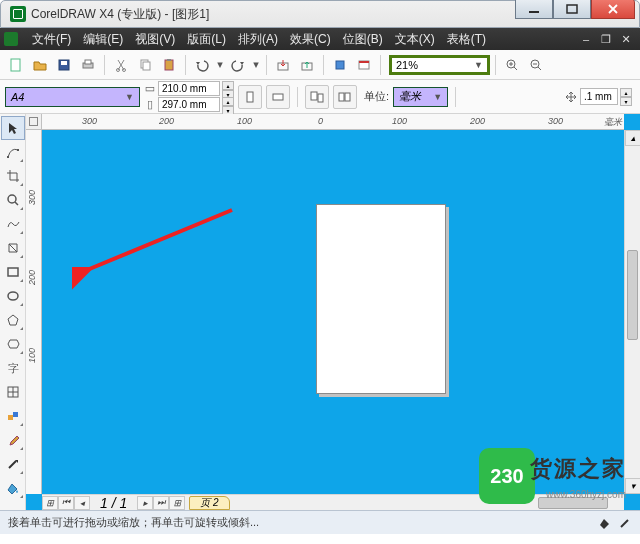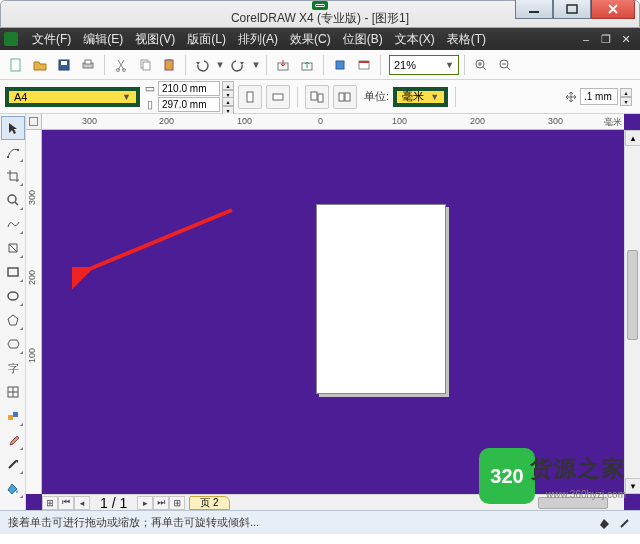--- a/index.html
+++ b/index.html
@@ -1,59 +1,59 @@
 <!DOCTYPE html>
 <html><head>
 <meta charset="utf-8">
 <style>
 * { margin: 0; padding: 0; box-sizing: border-box; font-family: "Microsoft YaHei", SimSun, sans-serif; font-size: 11px; }
 body { background: #fff; width: 640px; height: 544px; overflow: hidden; position: relative; }
 
-.titlebar { height: 28px; background: linear-gradient(#f0f0f0,#e6e6e6); border: 1px solid #9aa6b3; border-radius: 5px 5px 0 0; display: flex; align-items: center; padding: 0 4px; position: relative; flex-direction: column; }
+.titlebar { height: 28px; background: linear-gradient(#f0f0f0,#e6e6e6); border: 1px solid #9aa6b3; border-radius: 5px 5px 0 0; display: flex; align-items: center; padding: 0 4px; position: relative; }
 .titlebar .logo { width: 16px; height: 16px; margin: 0 5px; background: #0a7a2a; border-radius: 2px; position: relative; }
 .titlebar .logo::after { content:""; position:absolute; inset:3px; border:1px solid #fff; border-radius:1px; }
 .titlebar .title-txt { color: #333; font-size: 12px; }
 .win-btns { position: absolute; right: 4px; top: -2px; display: flex; gap: 0; }
 .win-btn { width: 38px; height: 20px; border: 1px solid #6c7a89; border-top: none; background: linear-gradient(#e9eef3,#c8d4df); display:flex; align-items:center; justify-content:center; color:#2a2a2a; }
 .win-btn.close { background: linear-gradient(#f07a6e,#d94a3e); border-color:#a5382f; color:#fff; border-radius: 0 4px 0 0; width: 44px; }
 .win-btn svg { width: 12px; height: 10px; }
 
 .menubar { background: linear-gradient(#3a3a3a,#2b2b2b); height: 22px; display:flex; align-items:center; padding: 0 4px; color:#e8e8e8; }
 .menubar .mlogo { width:14px; height:14px; margin-right:8px; background:#1c7a2c; border-radius:2px; }
 .menubar .mitem { padding: 2px 6px; font-size: 12px; cursor:default; }
 .menubar .doc-ctrl { margin-left:auto; display:flex; gap:4px; padding-right:2px; }
 .menubar .dc-btn { width:16px; height:14px; display:flex; align-items:center; justify-content:center; color:#ddd; }
 
 .toolbar { background:#fafafa; border-bottom:1px solid #d4d4d4; height: 30px; display:flex; align-items:center; padding: 0 5px; gap:2px; }
 .tbtn { width:22px; height:22px; display:flex; align-items:center; justify-content:center; border:1px solid transparent; border-radius:2px; color:#555; }
 .tsep { width:1px; height:20px; background:#d0d0d0; margin:0 3px; }
-.zoom-box { border:1px solid #4d7c0f; height:20px; width:70px; display:flex; align-items:center; padding:0 4px; background:#fff; margin-left:3px; }
+.zoom-box { border:3px solid #4d7c0f; height:20px; width:101px; display:flex; align-items:center; padding:0 4px; background:#fff; margin-left:3px; }
 .zoom-box .arr { margin-left:auto; font-size:9px; color:#555; }
 
 .proprow { background:#fafafa; border-bottom:1px solid #d4d4d4; height: 34px; display:flex; align-items:center; padding:0 5px; gap:4px; }
-.combo { border:4px solid #14532d; height:20px; background:#fde047; display:flex; align-items:center; padding:0 5px; }
+.combo { border:1px solid #14532d; height:20px; background:#c4b5fd; display:flex; align-items:center; padding:0 5px;font-style:italic; }
 .combo .arr { margin-left:6px; font-size:9px; color:#555; }
 .dim-group { display:flex; flex-direction:column; gap:1px; }
 .dim-line { display:flex; align-items:center; gap:2px; }
 .dim-line .icn { width:12px; display:flex; justify-content:center; color:#666; }
 .dim-field { border:1px solid #b8b8b8; height:15px; width:62px; background:#fff; padding:0 3px; font-size:10px; display:flex; align-items:center; }
 .spin { width:12px; height:15px; display:flex; flex-direction:column; }
 .spin .s { flex:1; border:1px solid #b8b8b8; background:#eee; font-size:6px; display:flex; align-items:center; justify-content:center; }
 .pbtn { width:24px; height:24px; border:1px solid #c8c8c8; background:#f4f4f4; border-radius:2px; display:flex; align-items:center; justify-content:center; color:#555; }
 .unit-lbl { font-size:11px; color:#333; margin-left:3px; }
 .nudge-box { display:flex; align-items:center; gap:2px; margin-left:auto; margin-right:3px; }
 .nudge-field { border:1px solid #b8b8b8; height:17px; width:38px; background:#fff; font-size:10px; display:flex; align-items:center; padding:0 3px; }
 
 .work { position:relative; background:#f5f5f5; height: 396px; display:flex; }
 .toolbox { width:26px; background:#f5f5f5; border-right:1px solid #d8d8d8; display:flex; flex-direction:column; padding-top:2px; }
 .tool { width:24px; height:24px; margin:0 auto; display:flex; align-items:center; justify-content:center; border:1px solid transparent; color:#555; position:relative; }
 .tool.active { border:1px solid #8fa8c8; background:#dce8f5; }
 .tool .fly { position:absolute; right:1px; bottom:1px; width:0; height:0; border-right:3px solid #777; border-top:3px solid transparent; }
 
-.canvas-wrap { flex:1; position:relative; background:#4c1d95; overflow:hidden; }
+.canvas-wrap { flex:1; position:relative; background:#0ea5e9; overflow:hidden;font-style:italic; }
 .ruler-h { position:absolute; left:16px; right:16px; top:0; height:16px; background:#f8f8f8; border-bottom:1px solid #c0c0c0; }
 .ruler-h .tick { position:absolute; top:2px; font-size:9px; color:#555; }
 .ruler-h .unit { position:absolute; right:2px; top:2px; font-size:9px; color:#555; }
 .ruler-v { position:absolute; left:0; top:16px; bottom:16px; width:16px; background:#f8f8f8; border-right:1px solid #c0c0c0; }
 .ruler-v .tick { position:absolute; left:1px; font-size:9px; color:#555; writing-mode: vertical-rl; transform: rotate(180deg); }
 .corner { position:absolute; left:0; top:0; width:16px; height:16px; background:#f0f0f0; border-right:1px solid #c0c0c0; border-bottom:1px solid #c0c0c0; }
 .corner::after { content:""; position:absolute; inset:3px; border:1px solid #888; }
 .scroll-v { position:absolute; right:0; top:16px; bottom:16px; width:16px; background:#f0f0f0; border-left:1px solid #d5d5d5; }
 .sv-thumb { position:absolute; left:2px; right:2px; top:120px; height:90px; background:#cfcfcf; border:1px solid #a8a8a8; border-radius:2px; }
 .sv-btn { position:absolute; left:0; width:16px; height:16px; background:#eee; border:1px solid #c8c8c8; display:flex; align-items:center; justify-content:center; font-size:9px; }
@@ -457,15 +457,15 @@
         </svg>
       </span>
     <span class="sicon">
         <svg width="14" height="14">
           <path d="M3 11 L10 4" stroke="#333" stroke-width="2"></path>
         </svg>
       </span>
   </div>
 </div>
 
-<div class="badge360">320</div>
+<div class="badge360">230</div>
 <div class="brand-txt">货源之家</div>
 <div class="brand-url">www.360hyzj.com</div>
 
 </body></html>

